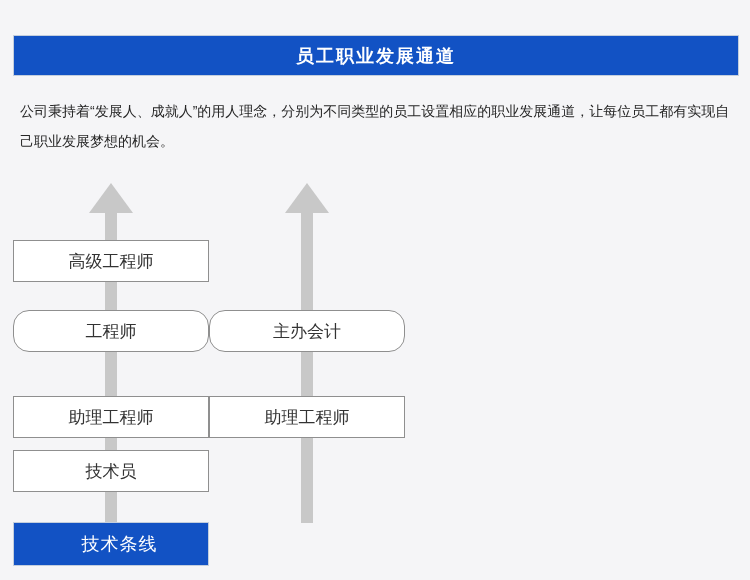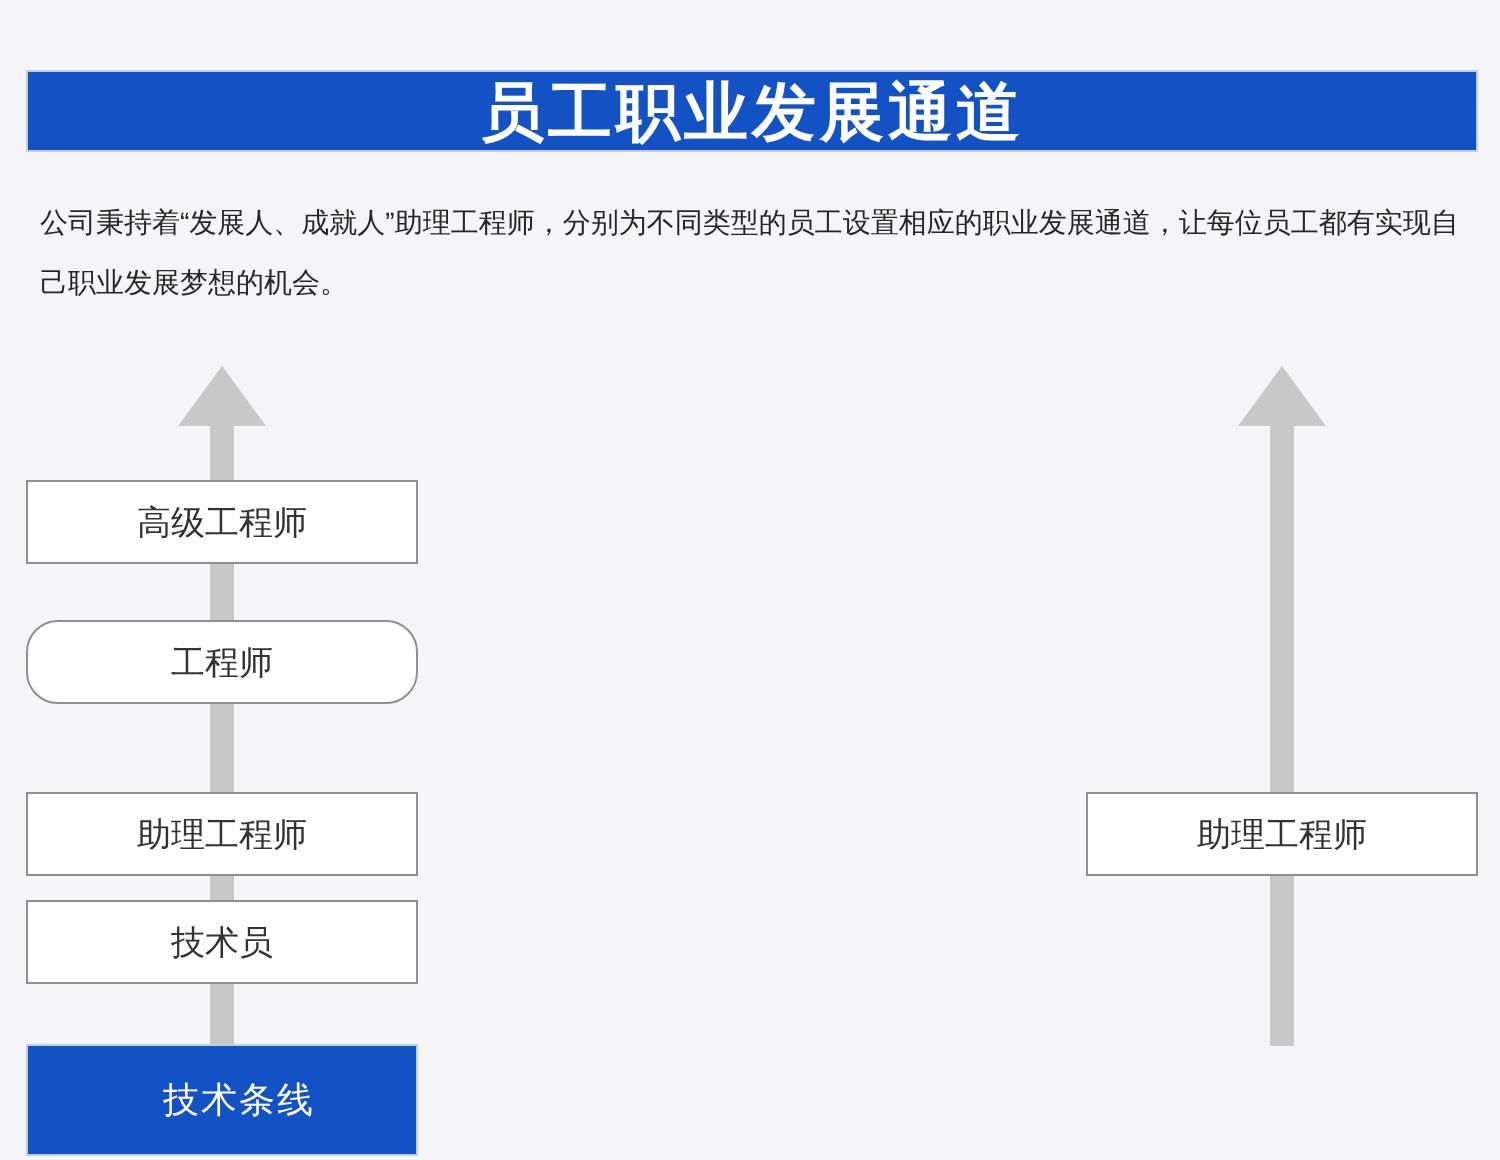--- a/index.html
+++ b/index.html
@@ -22,43 +22,42 @@
     height: 41px;
     background: #1252c4;
     border: 1px solid #c3cedd;
     display: flex;
     align-items: center;
     justify-content: center;
   }
   .banner h1 {
     margin: 0;
     color: #ffffff;
-    font-size: 32px;
+    font-size: 18px;
     font-weight: bold;
     letter-spacing: 2px;
     line-height: 1;
   }
 
   
   .intro {
     margin: 20px 16px 0 20px;
     font-size: 14px;
     line-height: 30px;
     color: #262626;
     letter-spacing: 0;
   }
 
   
   .columns {
     position: relative;
     margin: 27px 11px 0 13px;
     height: 380px;
     display: flex;
-    justify-content: space-between;
-    gap: 13px;
+    justify-content: flex-start;
   }
   .column {
     position: relative;
     width: 196px;
     height: 380px;
   }
 
   
   .arrow-head {
     position: absolute;
@@ -102,41 +101,41 @@
   .lv1 { top: 127px; border-radius: 16px; }
   .lv2 { top: 213px; }
   .lv3 { top: 267px; }
 
   
   .track {
     position: absolute;
     left: 0;
     right: 0;
     top: 339px;
-    height: 56px;
+    height: 44px;
     background: #1252c4;
     border: 1px solid #c3cedd;
     display: flex;
     align-items: center;
     justify-content: center;
     font-size: 18px;
     color: #ffffff;
     letter-spacing: 1px;
     z-index: 2;
     padding-left: 17px;
   }
 </style>
 </head>
 <body>
 
 <div class="banner">
   <h1>员工职业发展通道</h1>
 </div>
 
-<p class="intro">公司秉持着“发展人、成就人”助理工程师，分别为不同类型的员工设置相应的职业发展通道，让每位员工都有实现自己职业发展梦想的机会。</p>
+<p class="intro">公司秉持着“发展人、成就人”的用人理念，分别为不同类型的员工设置相应的职业发展通道，让每位员工都有实现自己职业发展梦想的机会。</p>
 
 <div class="columns">
 
   <div class="column">
     <span class="arrow-head"></span>
     <span class="arrow-shaft"></span>
     <div class="level lv0">
       <span>高级工程师</span>
     </div>
     <div class="level lv1">
@@ -150,18 +149,21 @@
     </div>
     <div class="track">
       <span>技术条线</span>
     </div>
   </div>
 
 
   <div class="column">
     <span class="arrow-head"></span>
     <span class="arrow-shaft"></span>
+    <div class="level lv1">
+      <span>主办会计</span>
+    </div>
     <div class="level lv2">
       <span>助理工程师</span>
     </div>
   </div>
 
 </div>
 
 </body></html>

